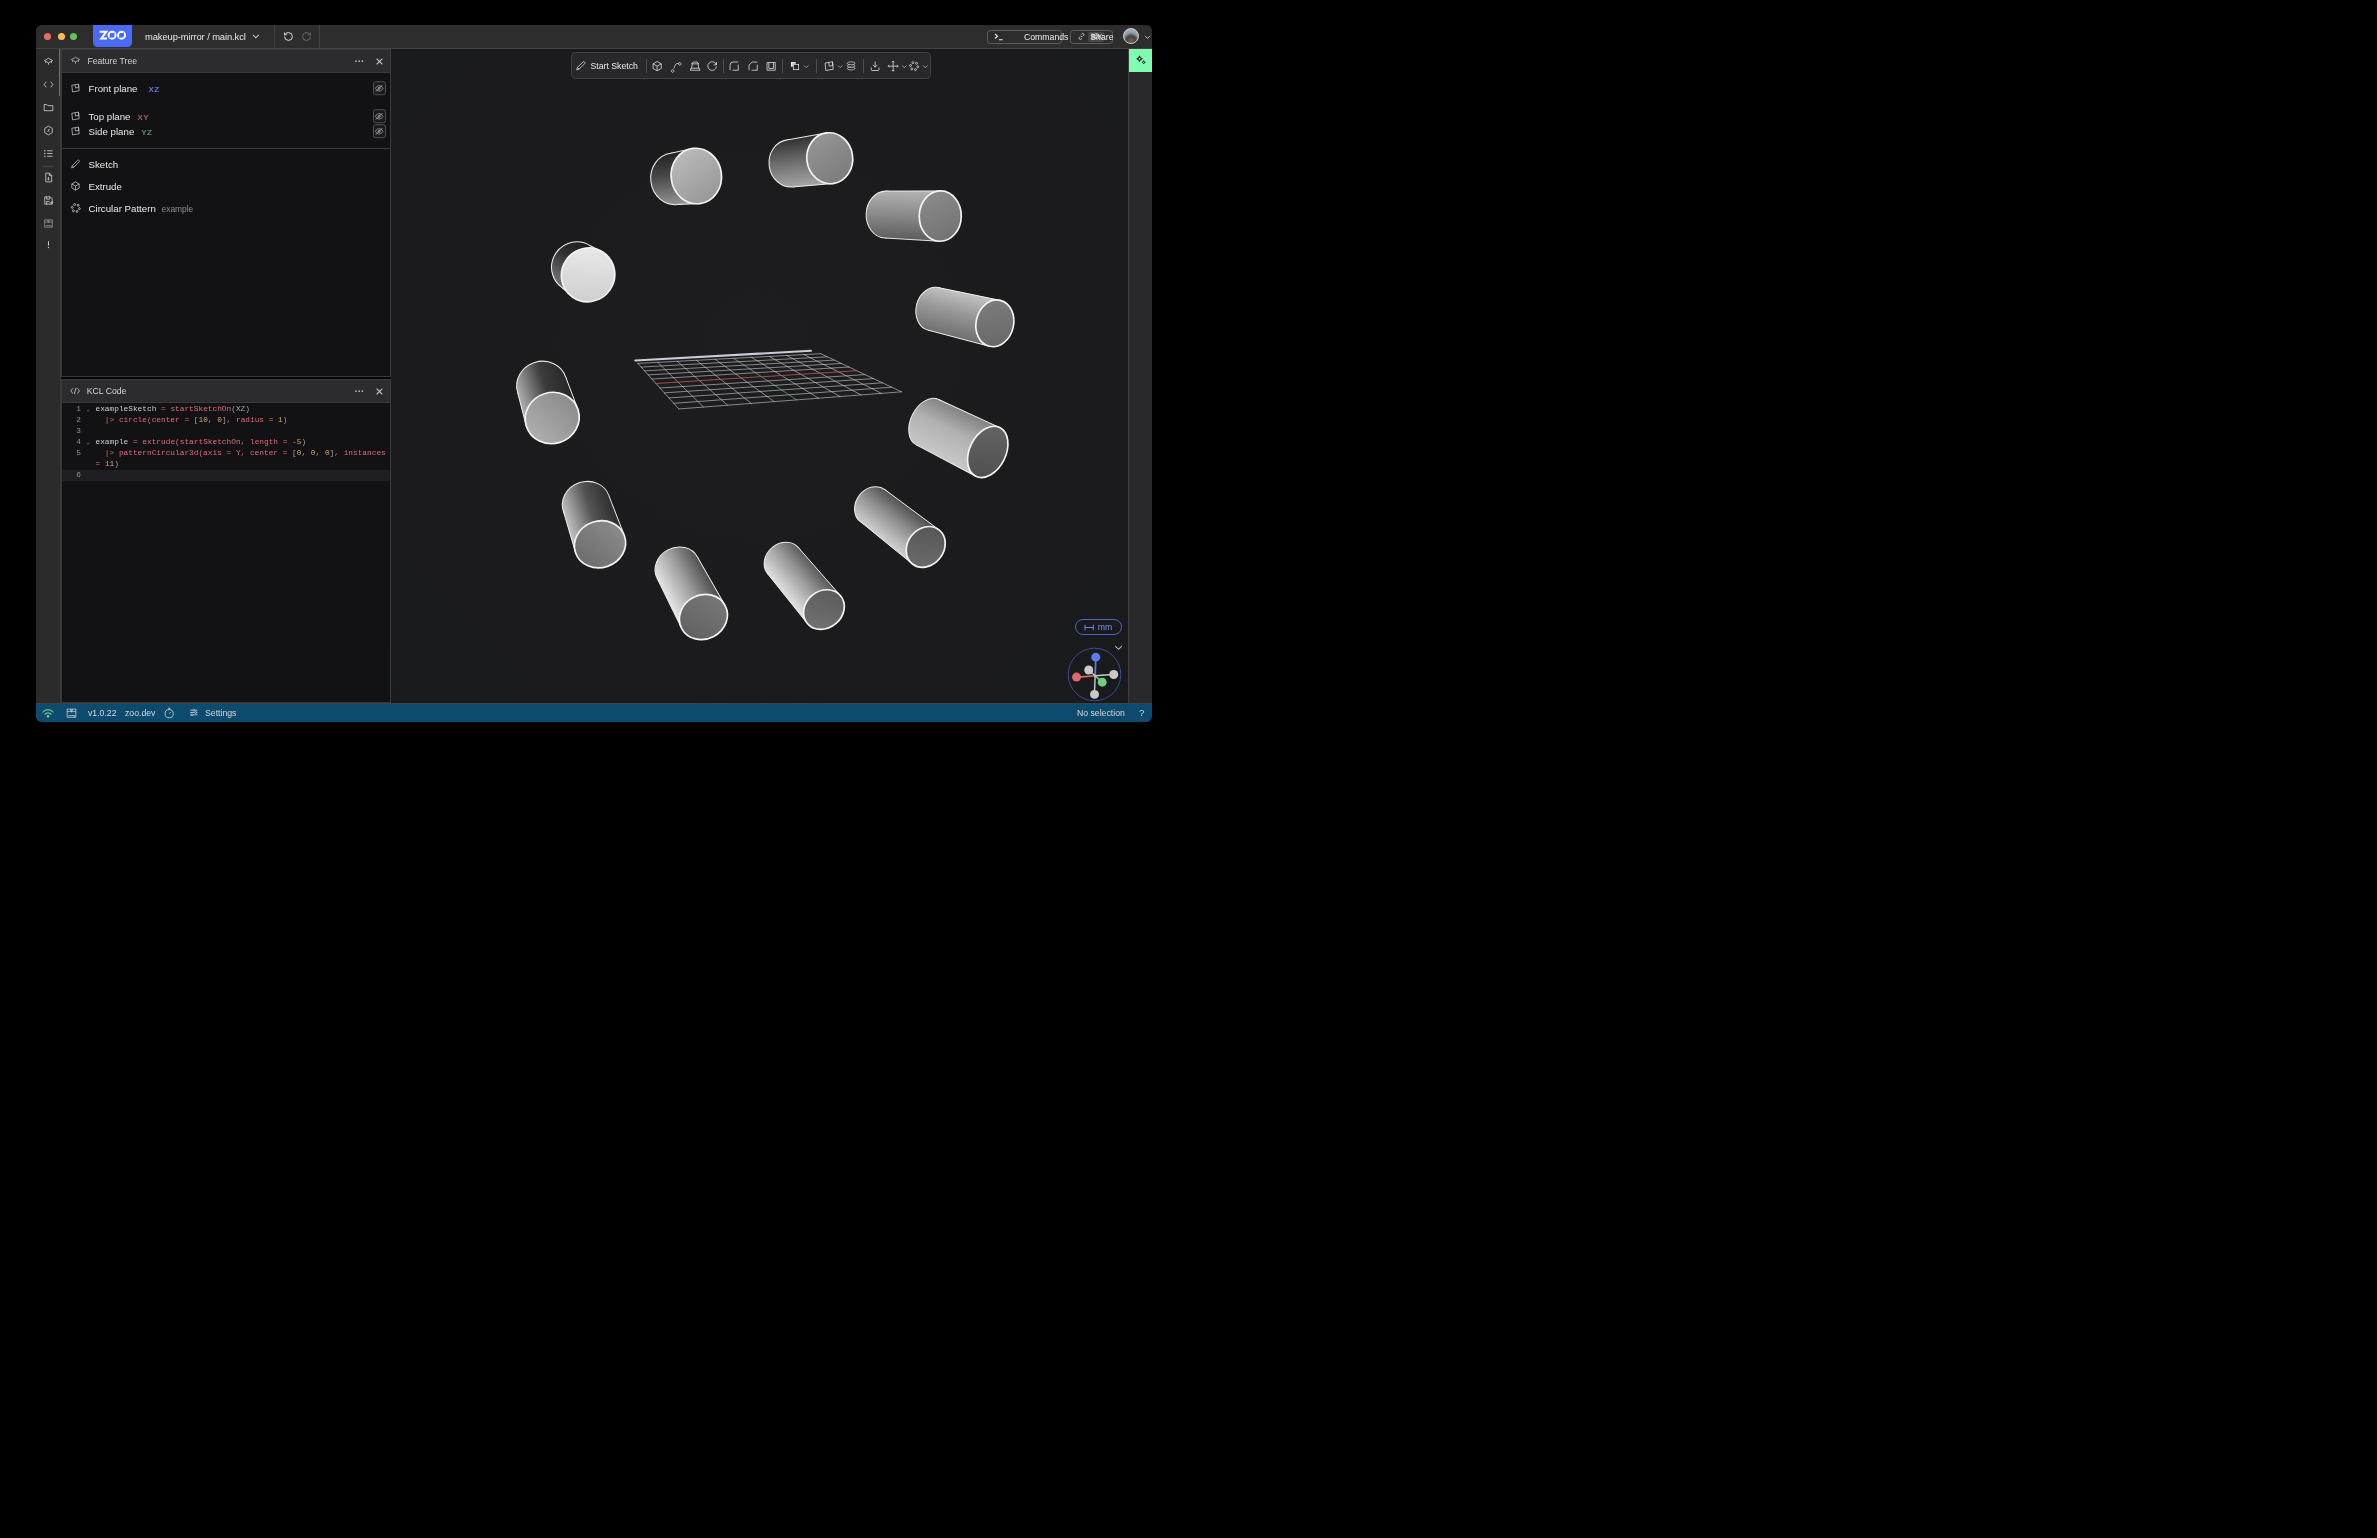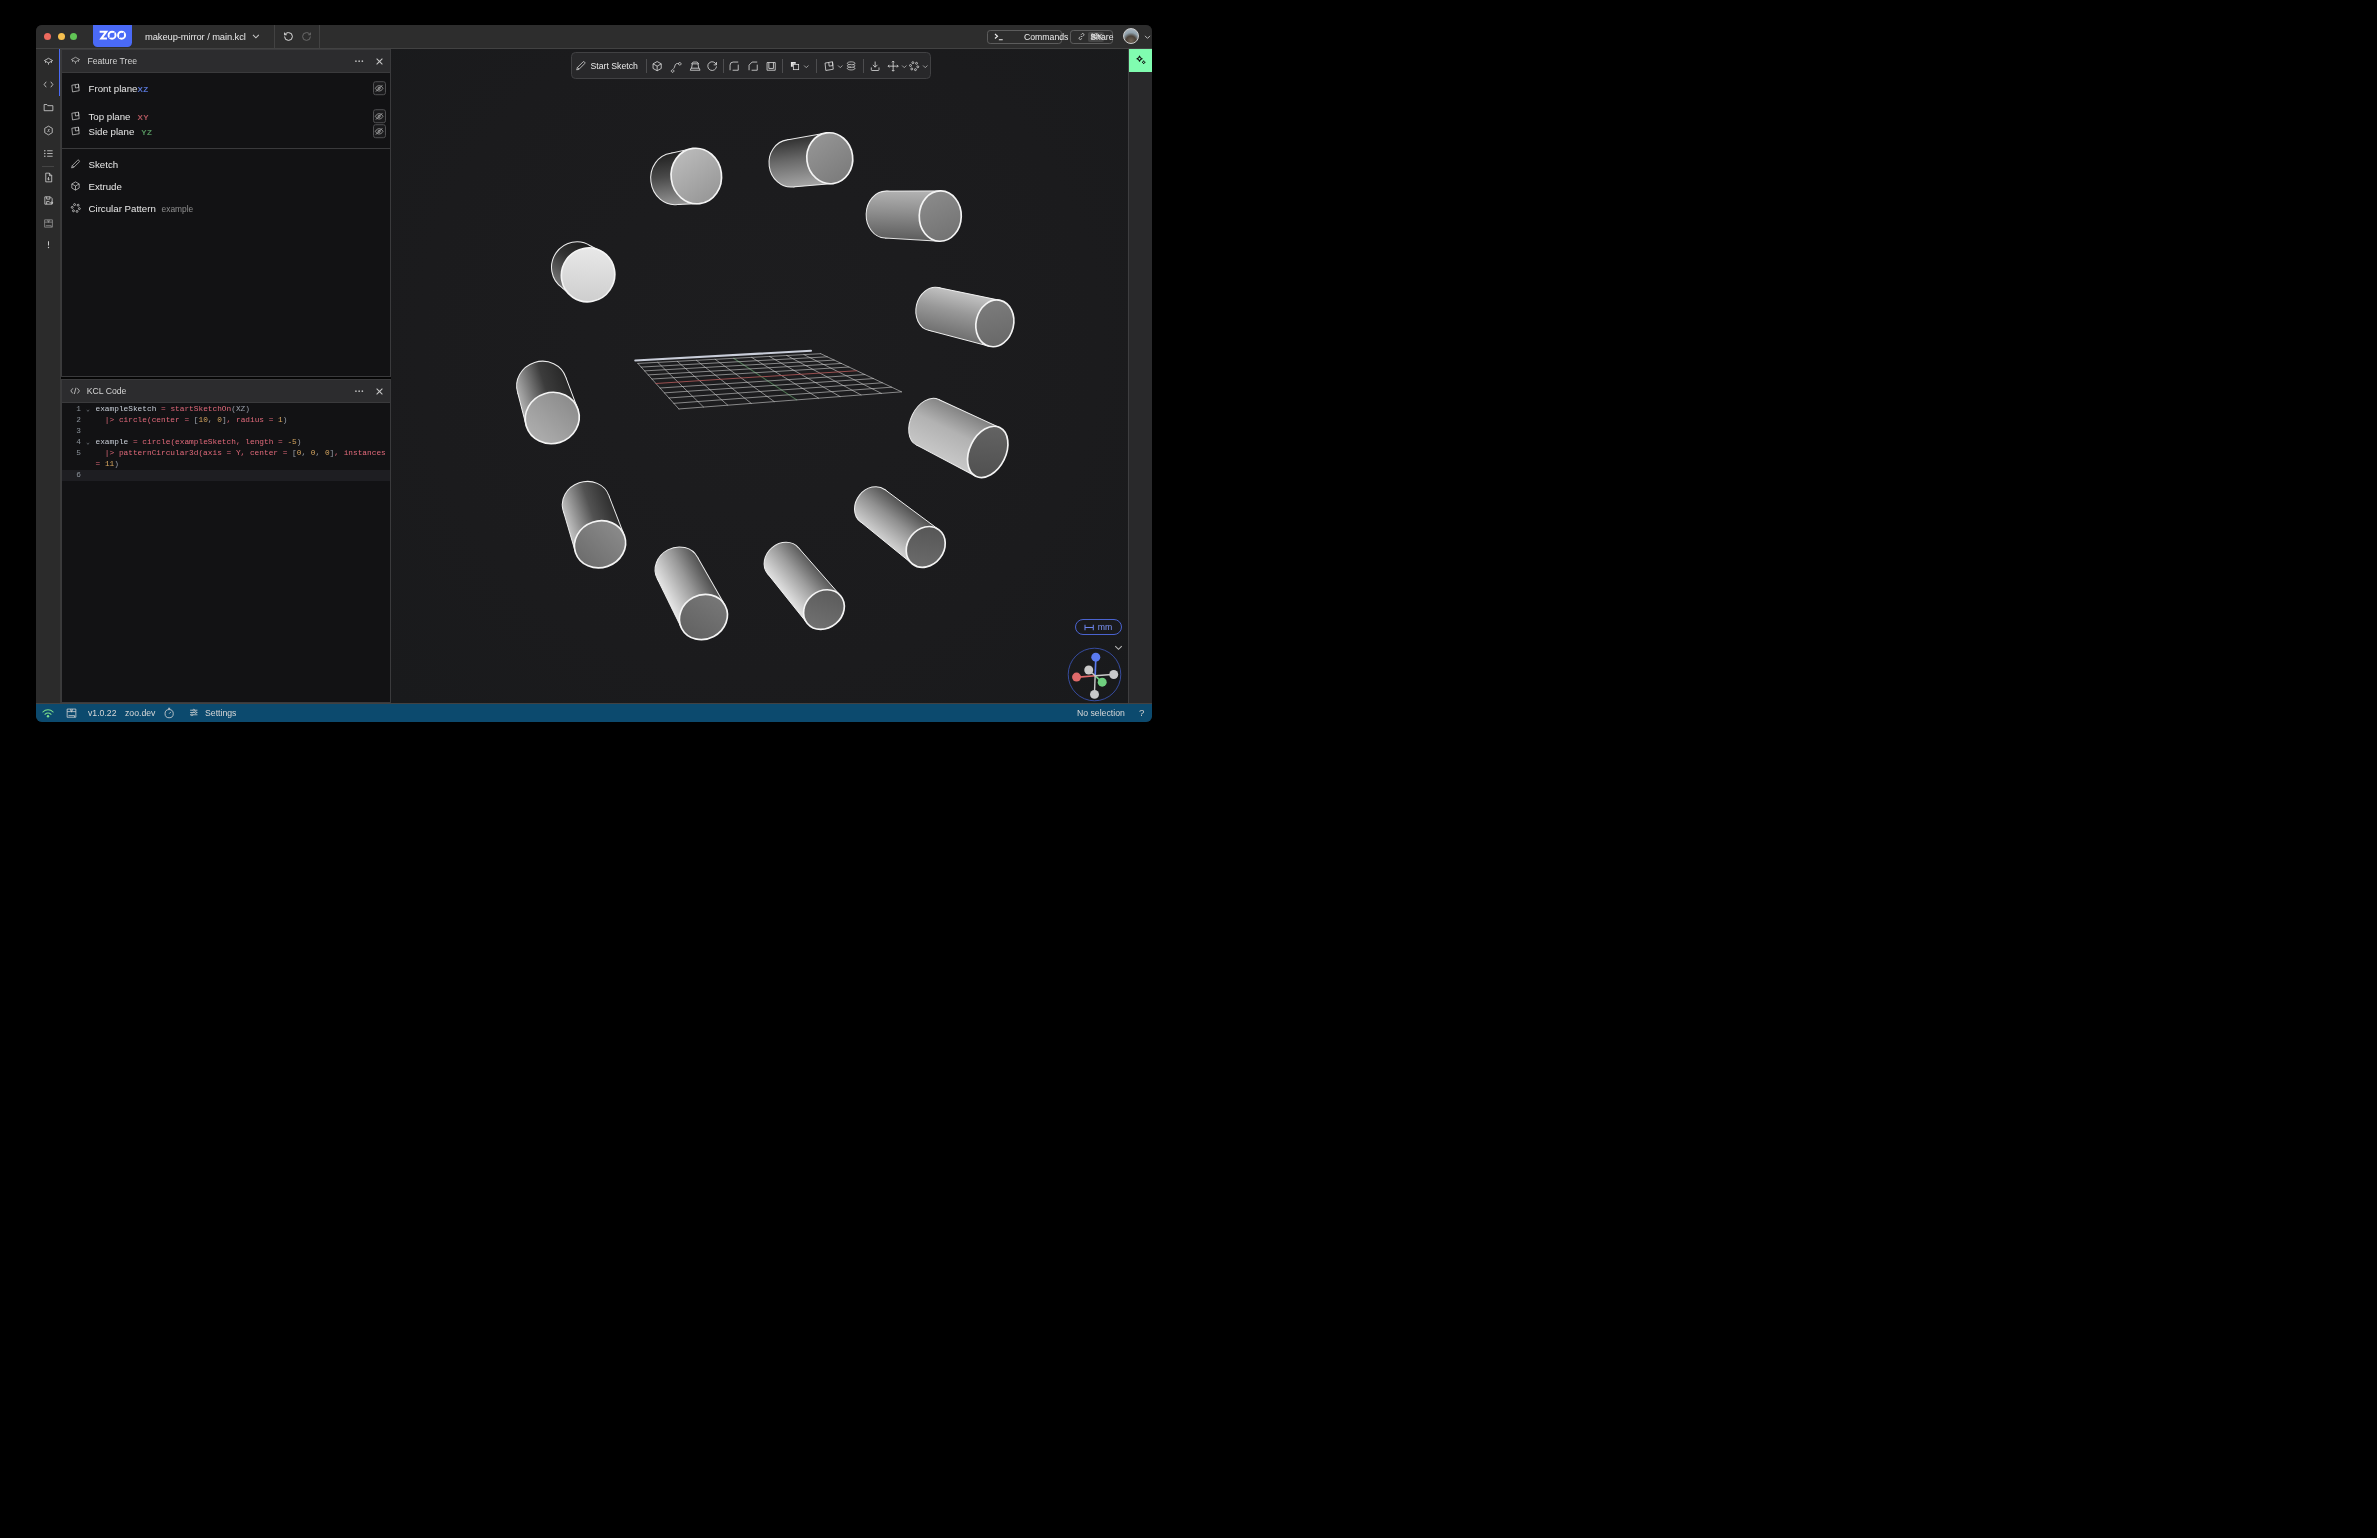--- a/index.html
+++ b/index.html
@@ -167,21 +167,21 @@
           <div class="pact" style="left:313px;">
               <svg width="9" height="9" viewBox="0 0 14 14">
                 <path d="M2.5 2.5 L11.5 11.5 M11.5 2.5 L2.5 11.5" stroke="#c9c9c9" stroke-width="1.6"></path>
               </svg>
             </div>
         </div>
         <div class="ftrow" style="top:27px;">
             <svg class="icon" width="11" height="11" viewBox="0 0 24 24" fill="none">
               <path d="M4 6 L18.5 3.5 L20 18 L5.5 20.5 Z M18.5 3.5 L19.2 10.8 L12 12 L11.2 4.8" stroke="#d9d9d9" stroke-width="1.5"></path>
             </svg>
-            <span class="name"><span style="display:inline-flex;align-items:center;">Front plane</span><span class="tag" style="color:#5876d6; margin-left:0;">XZ</span></span>
+            <span class="name"><span style="display:inline-flex;align-items:center;">Front plane</span><span class="tag" style="color:#5876d6; margin-left:11px;">XZ</span></span>
             <div class="eye">
               <svg width="10.3" height="10.3" viewBox="0 0 24 24" fill="none">
 <path d="M3 12 C5.5 7.5 9 5.8 12 5.8 C15 5.8 18.5 7.5 21 12 C18.5 16.5 15 18.2 12 18.2 C9 18.2 5.5 16.5 3 12 Z" stroke="#c4c4c4" stroke-width="1.5"></path>
 <circle cx="12" cy="12" r="2.6" stroke="#c4c4c4" stroke-width="1.5"></circle>
 <path d="M4.5 19.5 L19.5 4.5" stroke="#c4c4c4" stroke-width="1.7"></path>
               </svg>
             </div>
           </div>
 <div class="ftrow" style="top:55px;padding-left:48px;">
             <svg class="icon" width="11" height="11" viewBox="0 0 24 24" fill="none">
@@ -252,21 +252,21 @@
               <svg width="9" height="9" viewBox="0 0 14 14">
                 <path d="M2.5 2.5 L11.5 11.5 M11.5 2.5 L2.5 11.5" stroke="#c9c9c9" stroke-width="1.6"></path>
               </svg>
             </div>
         </div>
         <div class="code">
           <div style="height:1.3px;"></div>
           <div class="cline"><span class="lnum">1</span><span class="fold">⌄</span><span class="wht">exampleSketch</span> <span class="red">=</span> <span class="red">startSketchOn</span><span class="gry">(XZ)</span></div>
           <div class="cline"><span class="lnum">2</span>  <span class="red">|&gt; circle(center =</span> <span class="gry">[</span><span class="yel">10</span><span class="gry">,</span> <span class="yel">0</span><span class="gry">]</span><span class="red">,</span> <span class="red">radius =</span> <span class="yel">1</span><span class="gry">)</span></div>
           <div class="cline"><span class="lnum">3</span> </div>
-          <div class="cline"><span class="lnum">4</span><span class="fold">⌄</span><span class="wht">example</span> <span class="red">=</span> <span class="red">circle(exampleSketch,</span> <span class="red">length =</span> <span class="yel">-5</span><span class="gry">)</span></div>
+          <div class="cline"><span class="lnum">4</span><span class="fold">⌄</span><span class="wht">example</span> <span class="red">=</span> <span class="red">extrude(startSketchOn,</span> <span class="red">length =</span> <span class="yel">-5</span><span class="gry">)</span></div>
           <div class="cline"><span class="lnum">5</span>  <span class="red">|&gt; patternCircular3d(axis =</span> <span class="red">Y,</span> <span class="red">center =</span> <span class="gry">[</span><span class="yel">0</span><span class="gry">,</span> <span class="yel">0</span><span class="gry">,</span> <span class="yel">0</span><span class="gry">]</span><span class="red">,</span> <span class="red">instances</span> <span class="red">=</span> <span class="yel">11</span><span class="gry">)</span></div>
           <div class="cline" style="background:#1e1e22;"><span class="lnum">6</span> </div>
         </div>
       </div>
     </div>
 
     <div class="viewport">
       <svg id="scene" width="736" height="654" viewBox="0 0 1139 1012" style="position:absolute;left:0;top:0">
 <defs>
             <linearGradient id="sC" gradientUnits="userSpaceOnUse" x1="0" y1="39.5" x2="0" y2="-39.5">

